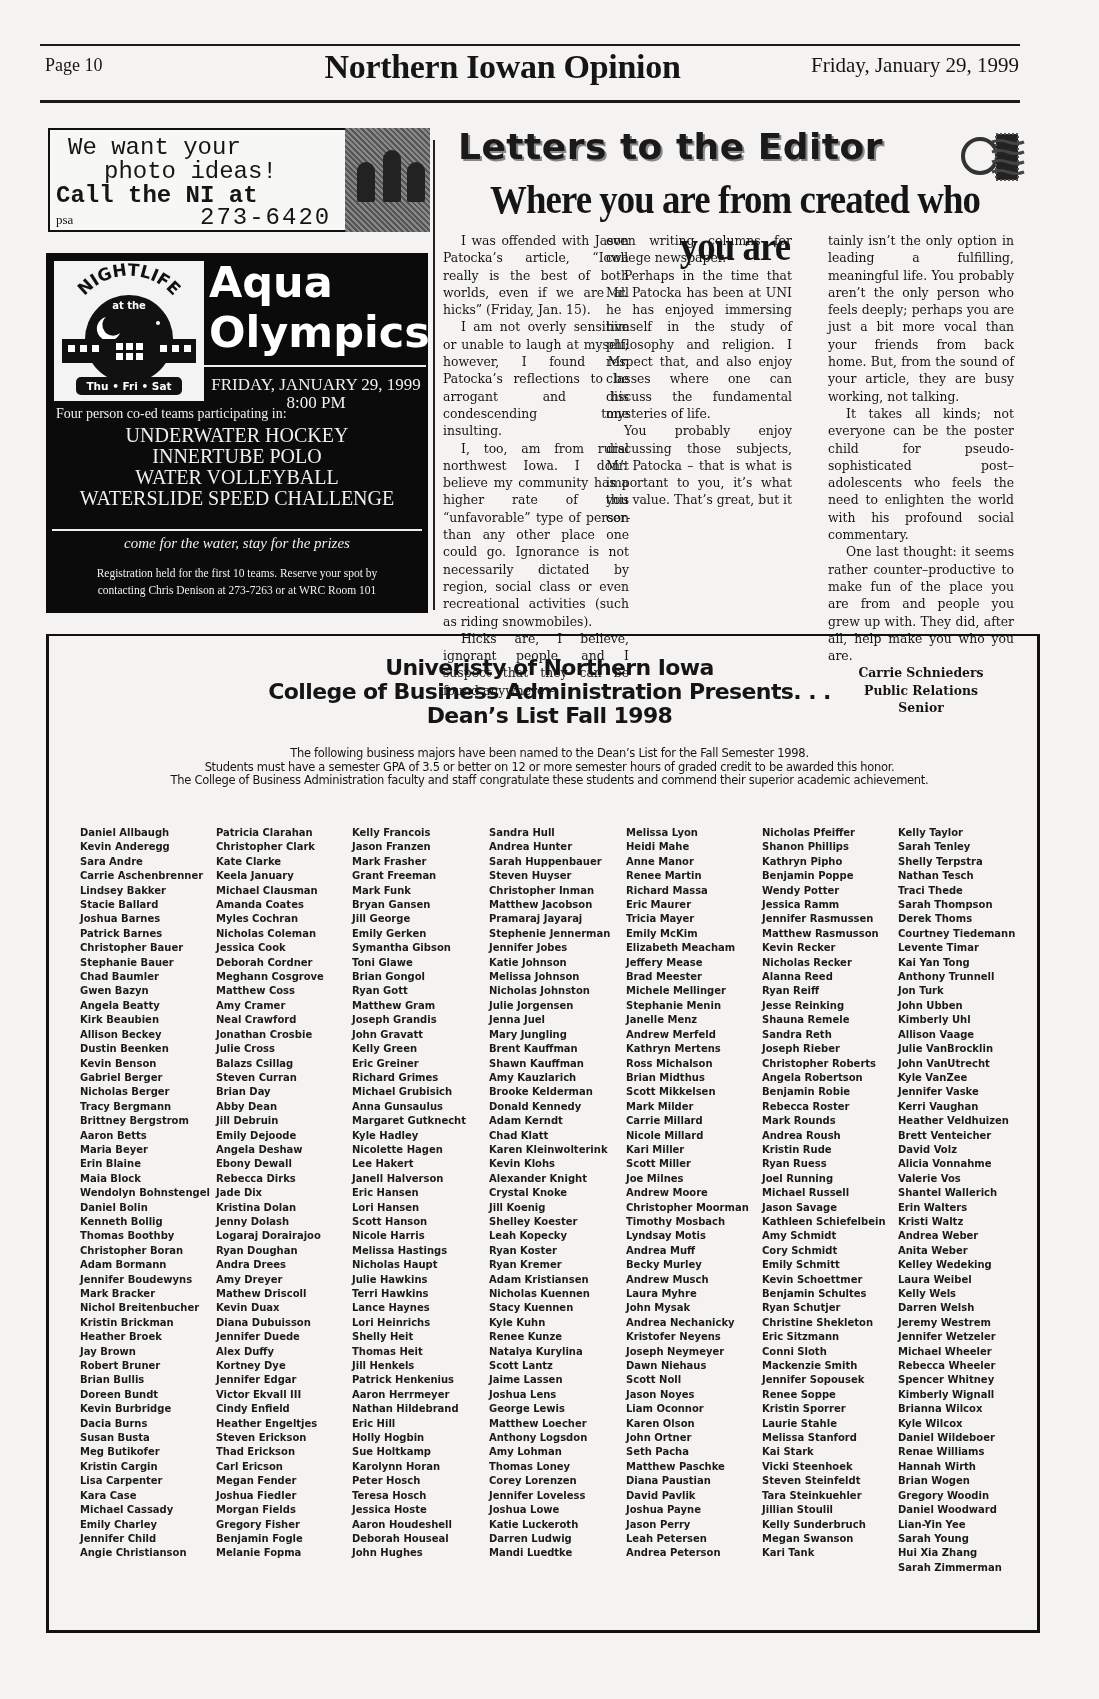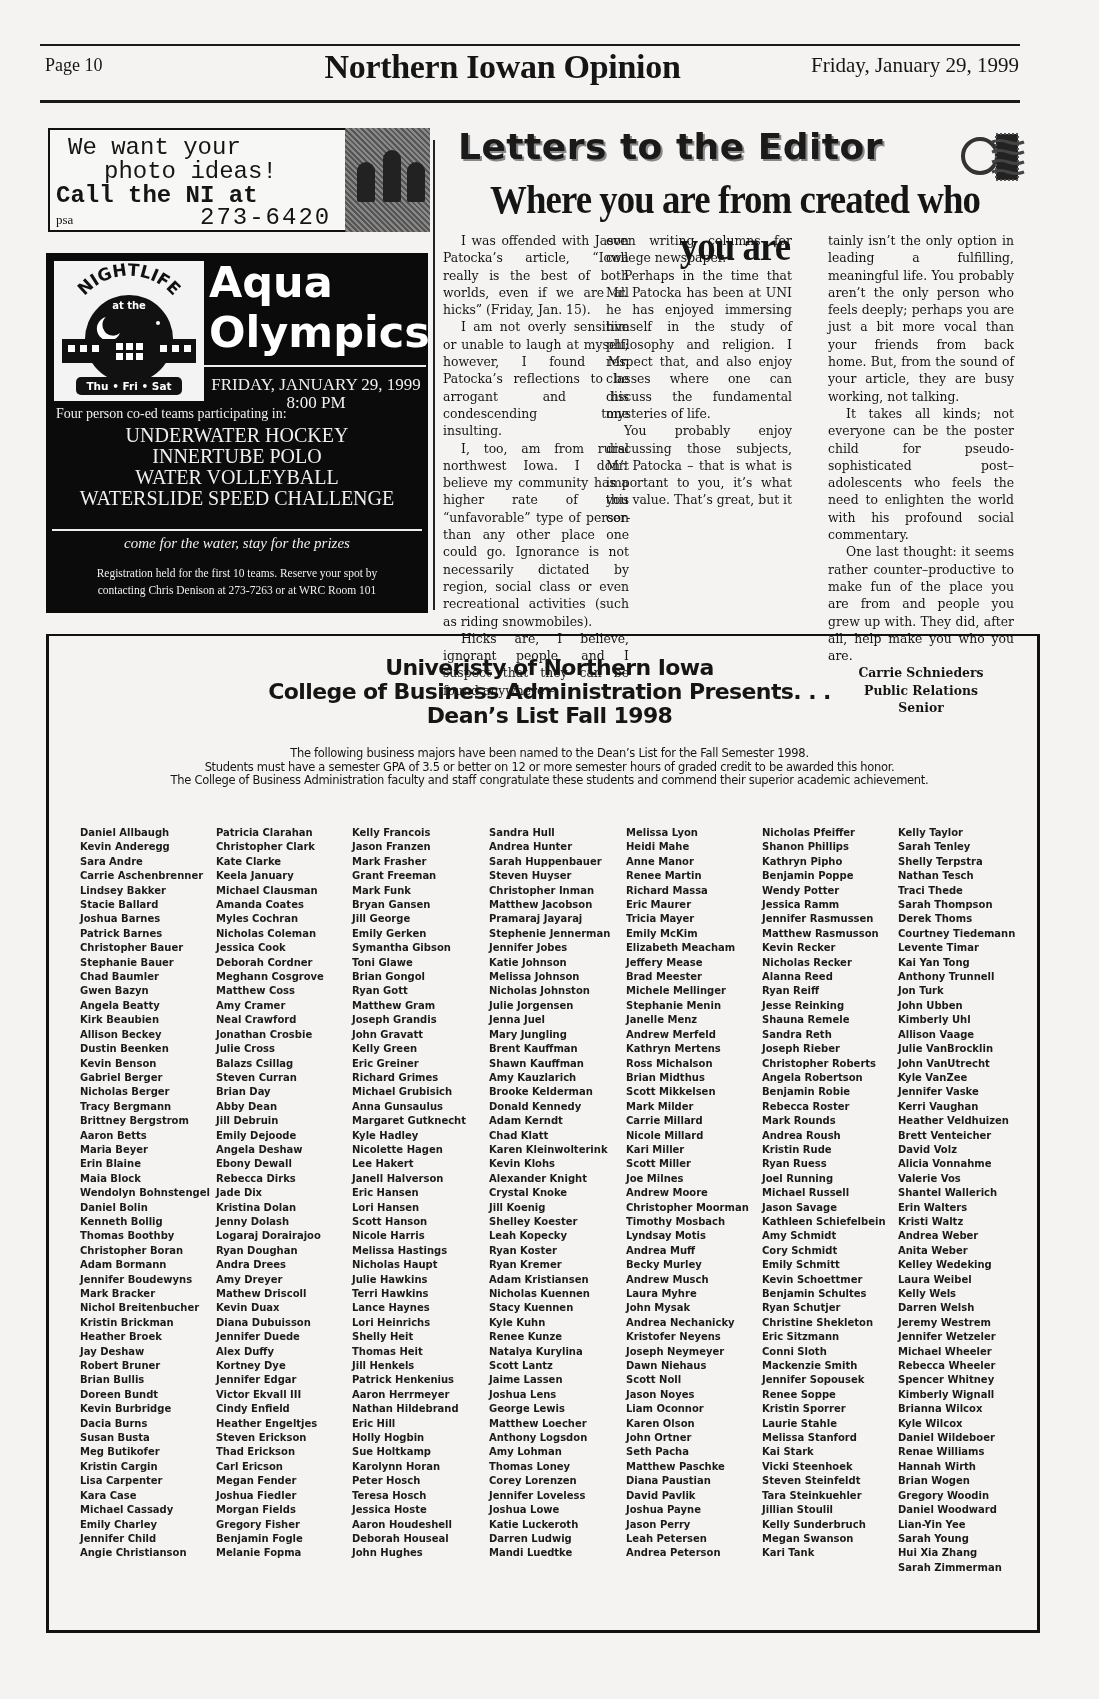--- a/index.html
+++ b/index.html
@@ -213,21 +213,21 @@
     <div>Daniel Bolin</div>
     <div>Kenneth Bollig</div>
     <div>Thomas Boothby</div>
     <div>Christopher Boran</div>
     <div>Adam Bormann</div>
     <div>Jennifer Boudewyns</div>
     <div>Mark Bracker</div>
     <div>Nichol Breitenbucher</div>
     <div>Kristin Brickman</div>
     <div>Heather Broek</div>
-    <div>Jay Deshaw</div>
+    <div>Jay Brown</div>
     <div>Robert Bruner</div>
     <div>Brian Bullis</div>
     <div>Doreen Bundt</div>
     <div>Kevin Burbridge</div>
     <div>Dacia Burns</div>
     <div>Susan Busta</div>
     <div>Meg Butikofer</div>
     <div>Kristin Cargin</div>
     <div>Lisa Carpenter</div>
     <div>Kara Case</div>

